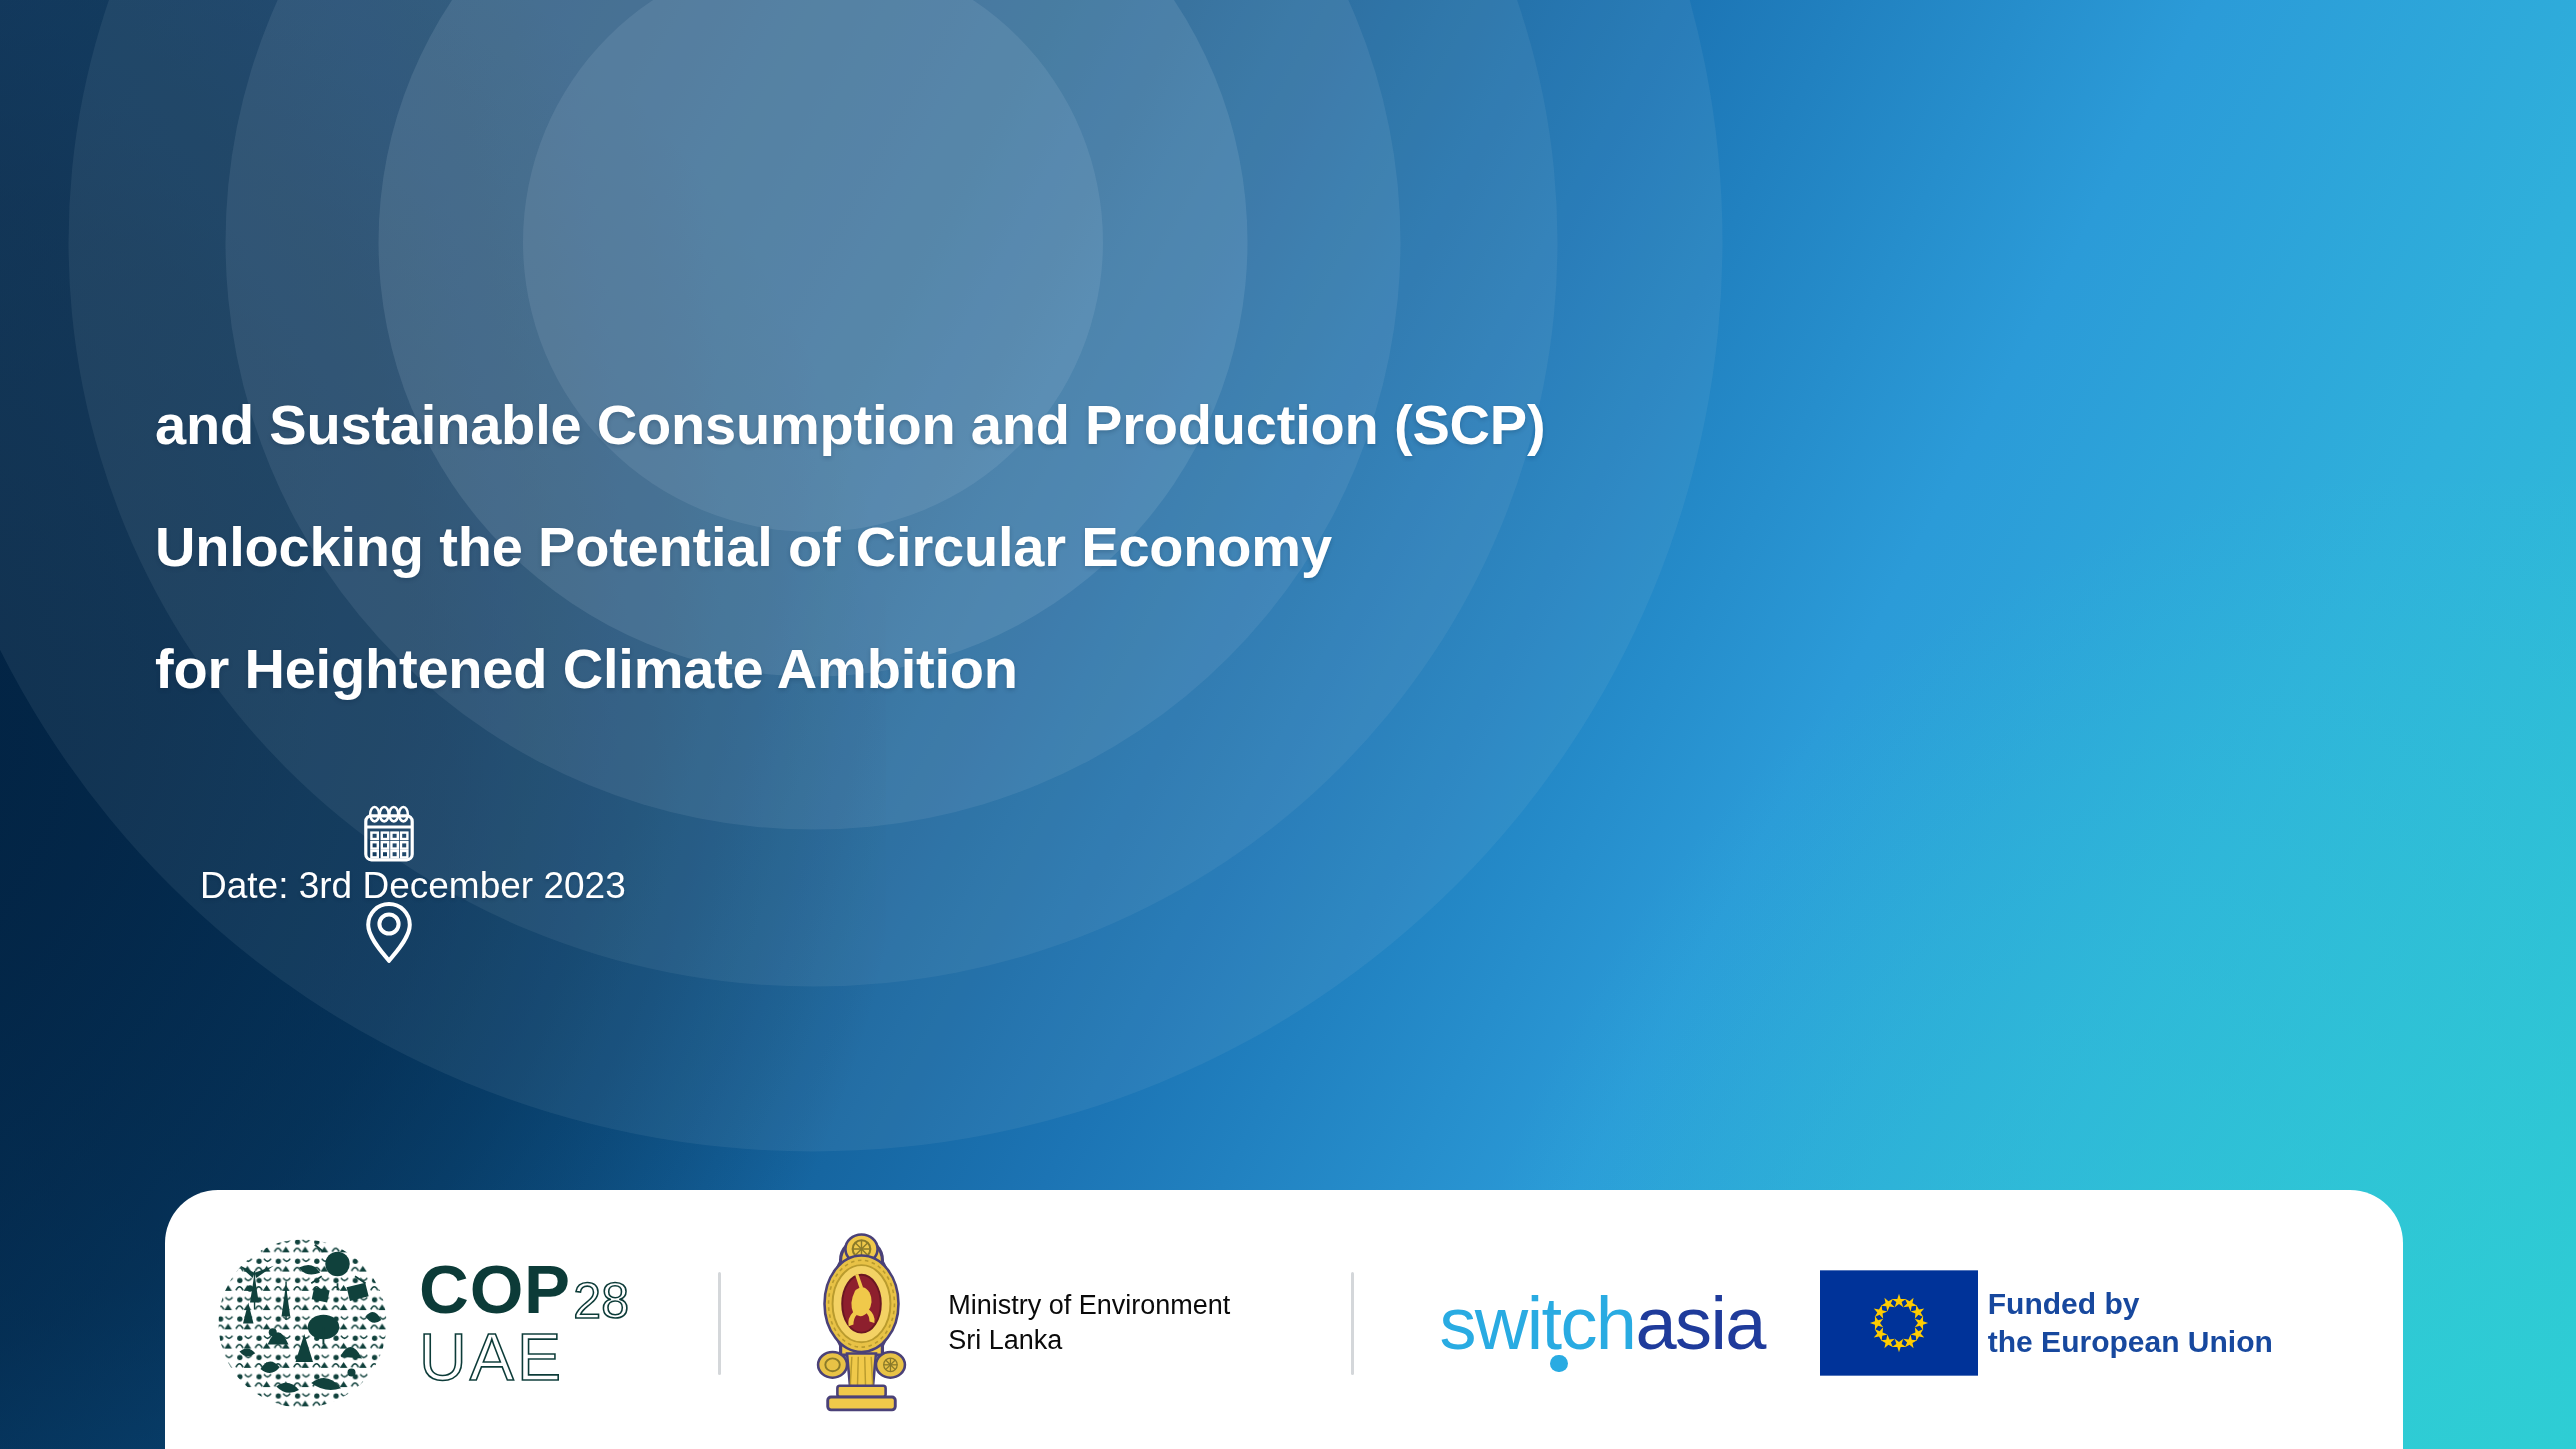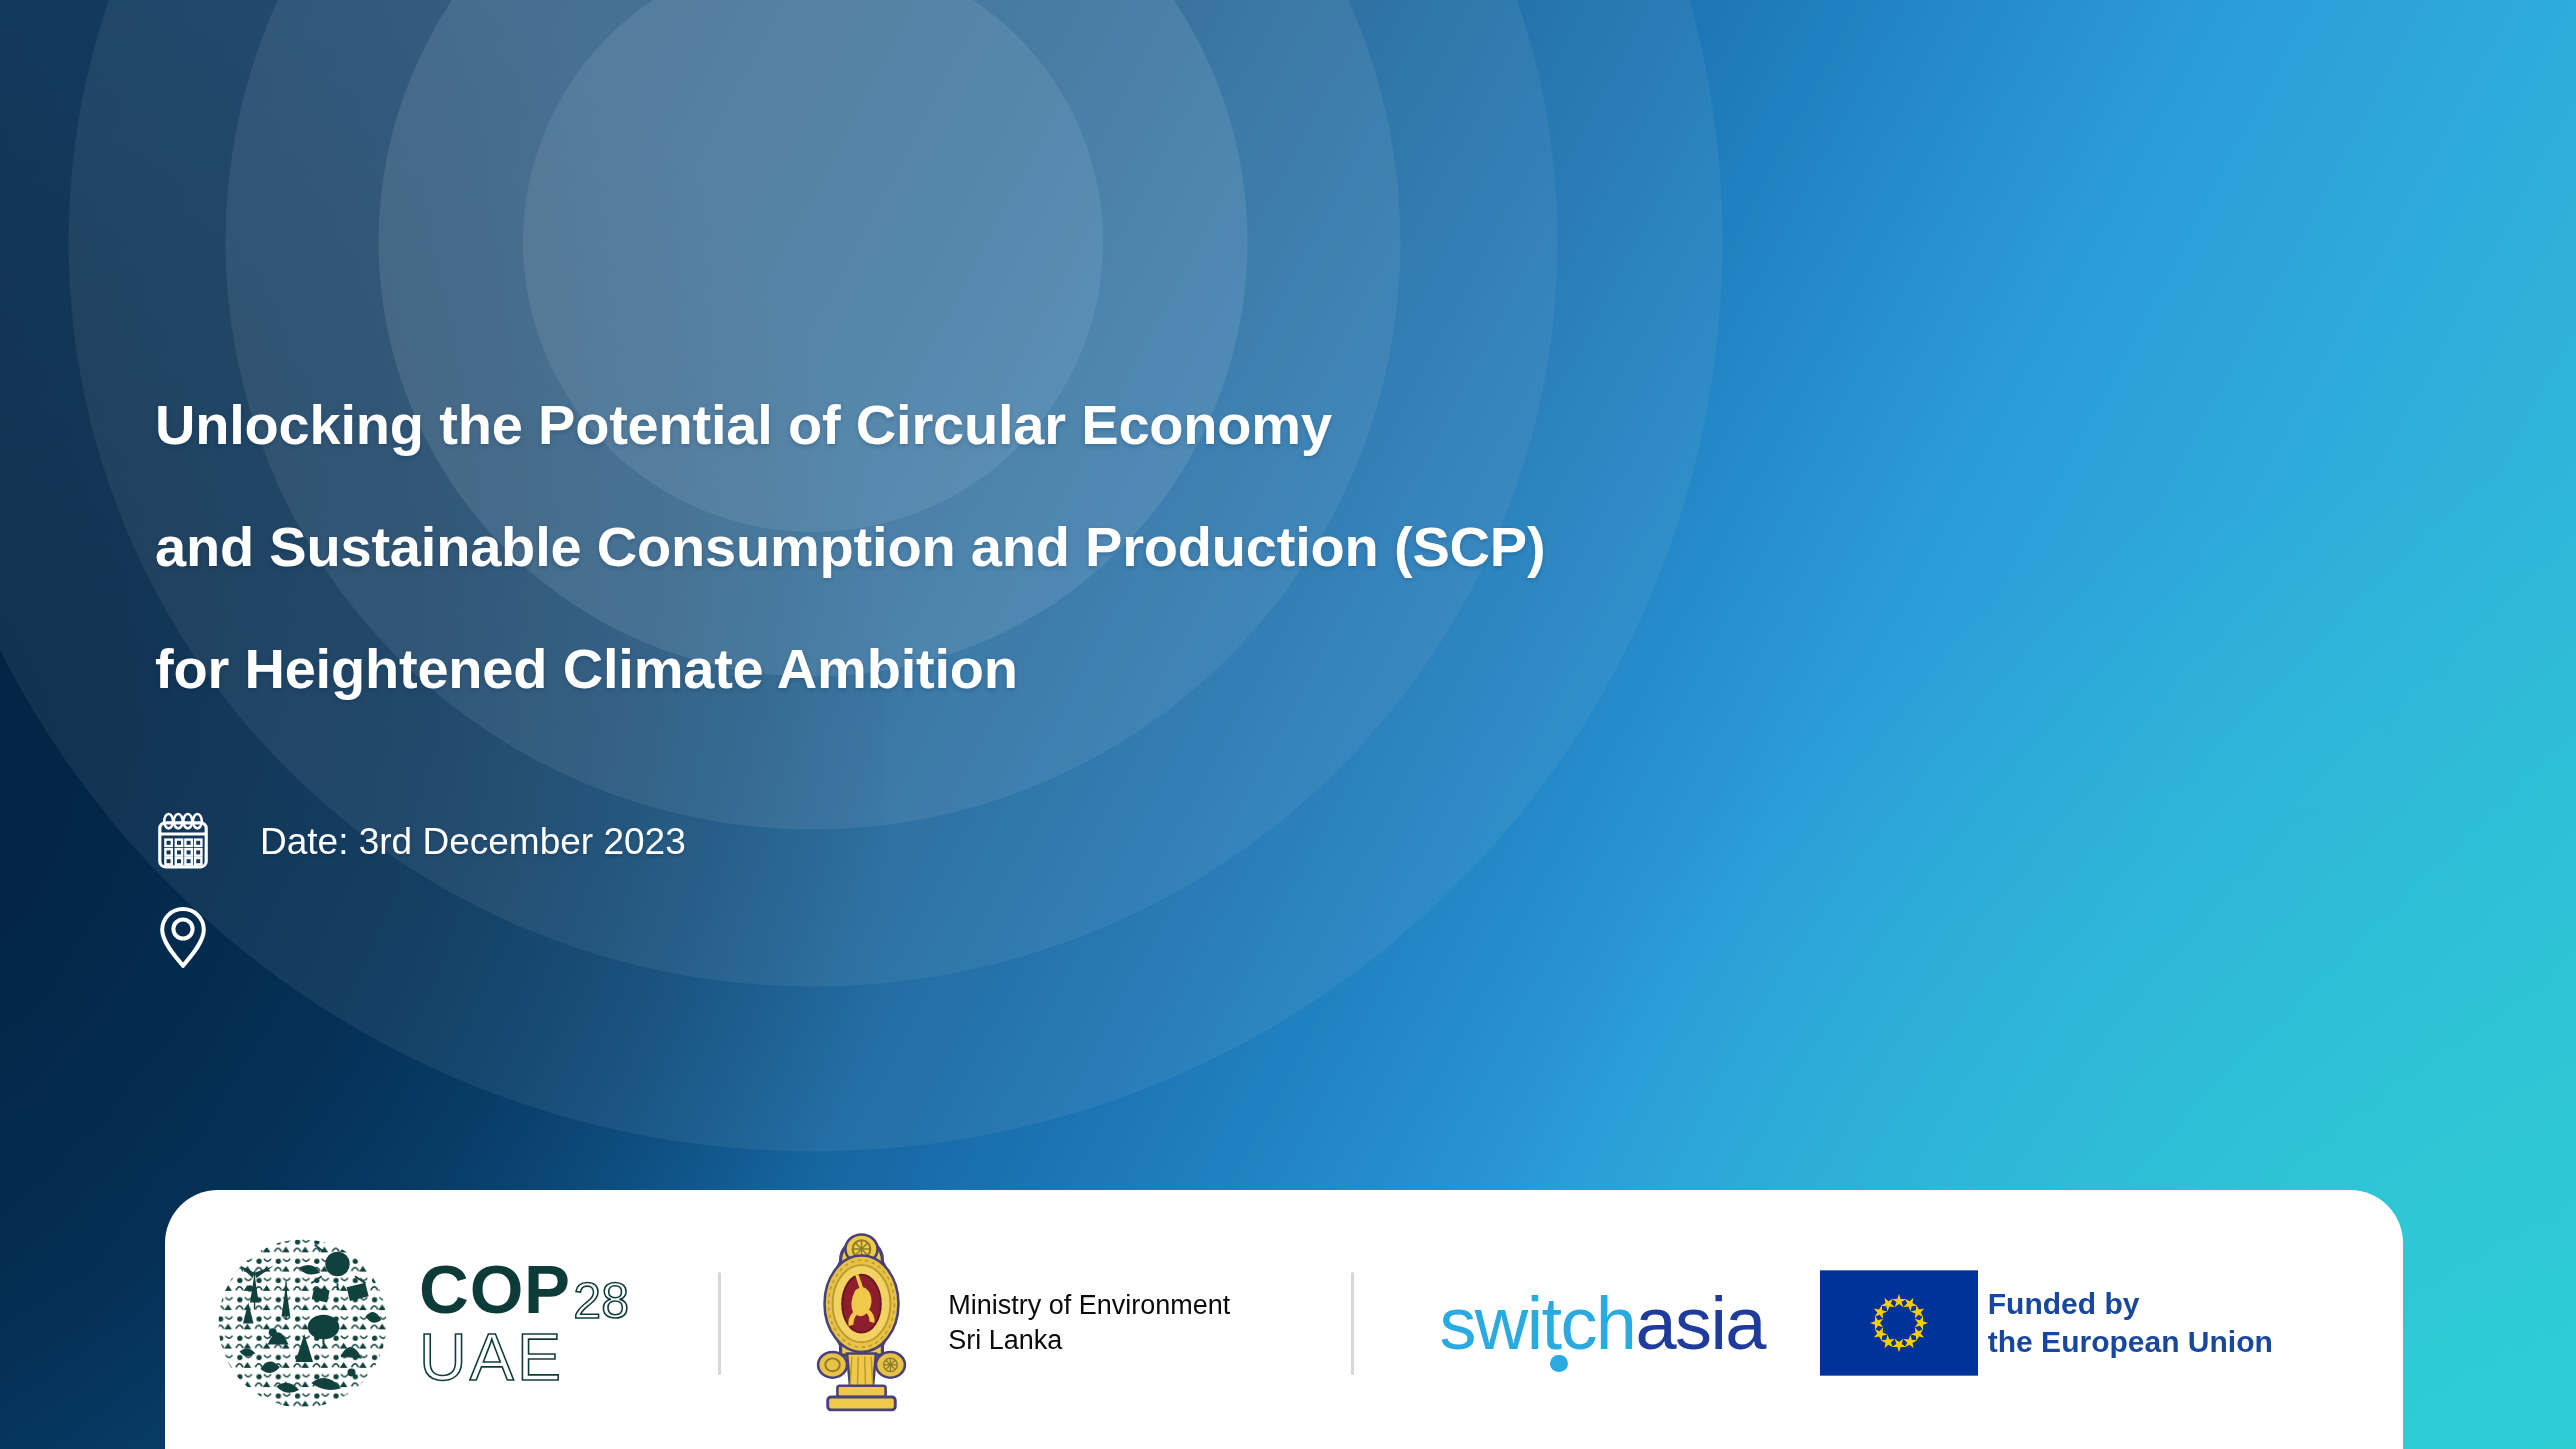--- a/index.html
+++ b/index.html
@@ -60,21 +60,21 @@
     font-size:56px;
     font-weight:bold;
     line-height:122px;
     letter-spacing:-0.2px;
     white-space:nowrap;
     text-shadow:0 1.6px 4px rgba(0,30,60,.22);
   }
 
   
   .meta-block { position:absolute; left:153px; top:805px; }
-  .meta-row { display:flex; align-items:center; height:74px; }
+  .meta-row { display:flex; align-items:center; height:74px;flex-direction:column; }
   .meta-row + .meta-row { margin-top:21px; }
   .meta-icon {
     width:60px; min-width:60px; height:63px;
     display:flex; align-items:center; justify-content:center;
   }
   .meta-text {
     margin-left:47px;
     color:#ffffff;
     font-size:37px;
     font-weight:500;
@@ -153,22 +153,22 @@
 
   <div class="rings-wrap">
     <div class="ring r1"></div>
     <div class="ring r2"></div>
     <div class="ring r3"></div>
     <div class="ring r4"></div>
     <div class="ring r5"></div>
   </div>
 
   <div class="title-block">
+    <div class="title-line">and Sustainable Consumption and Production (SCP)</div>
     <div class="title-line">Unlocking the Potential of Circular Economy</div>
-    <div class="title-line">and Sustainable Consumption and Production (SCP)</div>
     <div class="title-line">for Heightened Climate Ambition</div>
   </div>
 
   <div class="meta-block">
 
     <div class="meta-row">
       <span class="meta-icon">
         <svg width="56" height="60" viewBox="0 0 70 74" fill="none">
           <rect x="6" y="13" width="58" height="55" rx="7" stroke="#ffffff" stroke-width="4"></rect>
           <line x1="6" y1="27" x2="64" y2="27" stroke="#ffffff" stroke-width="4"></line>

